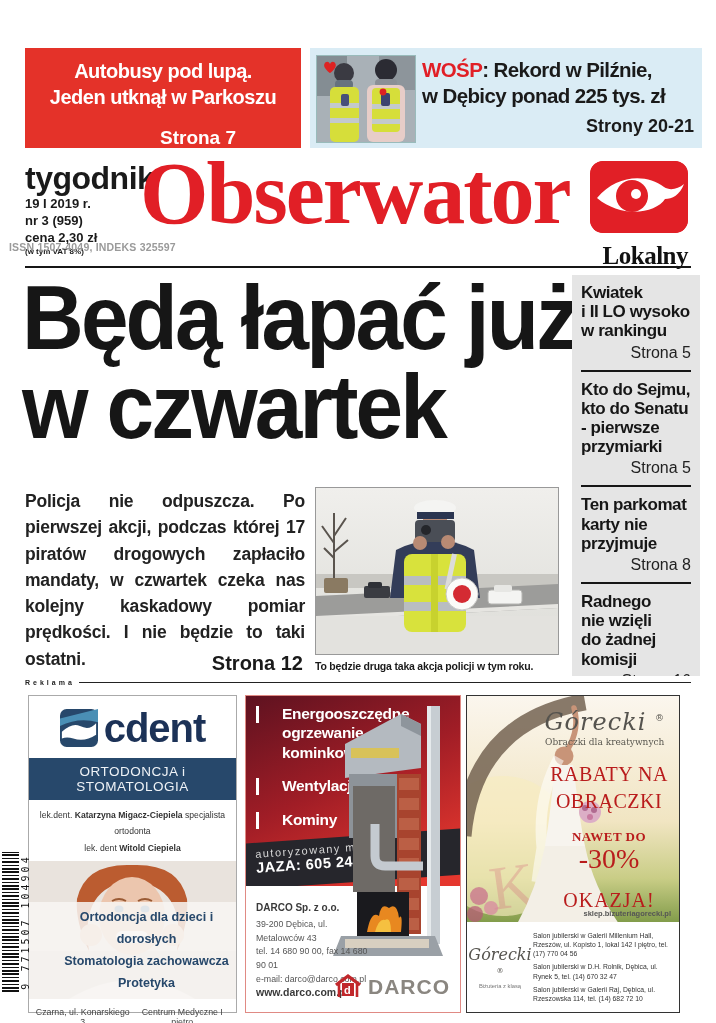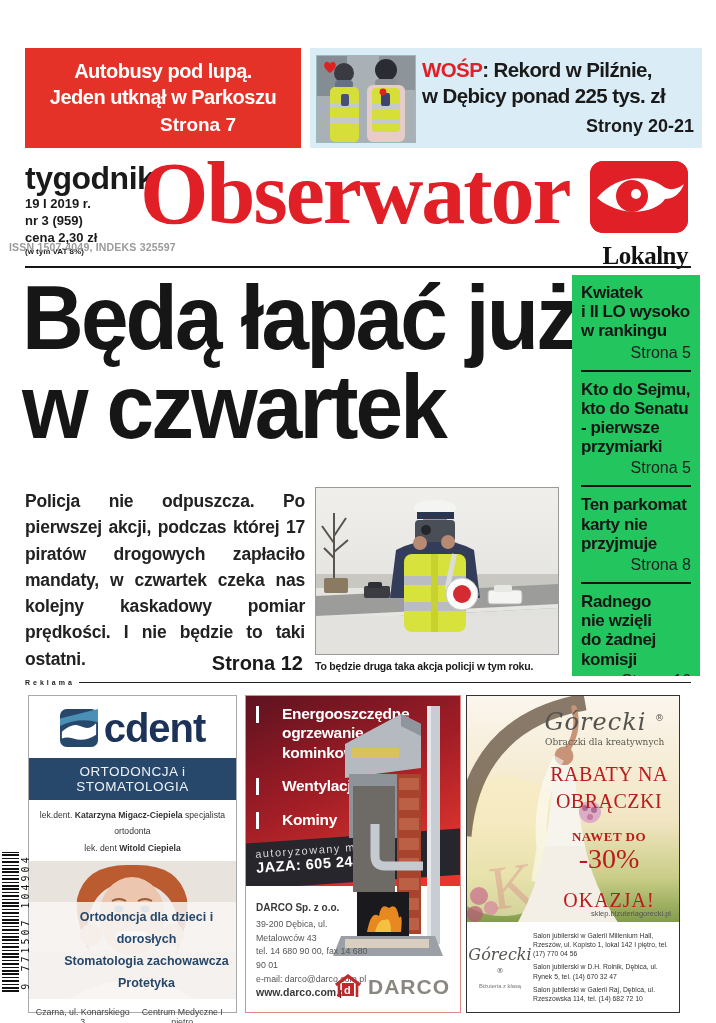--- a/index.html
+++ b/index.html
@@ -5,21 +5,21 @@
   html,body{margin:0;padding:0;background:#fff;}
   .page{position:relative;width:716px;height:1023px;background:#ffffff;
         font-family:"Liberation Sans",sans-serif;color:#1a1a1a;overflow:hidden;}
   .abs{position:absolute;}
   .prewrap{white-space:pre-line;}
 
   
   .banner-left{left:25px;top:48px;width:276px;height:100px;background:#e43229;color:#fff;
                text-align:center;padding-top:10px;box-sizing:border-box;}
   .banner-left .l{font-size:20px;font-weight:bold;line-height:1.3;letter-spacing:-.5px;}
-  .banner-left .pg{font-size:19px;font-weight:bold;margin-top:4px;padding-left:70px;}
+  .banner-left .pg{font-size:19px;font-weight:bold;margin-top:17px;padding-left:70px;}
   .banner-right{left:310px;top:48px;width:392px;height:100px;background:#daecf5;box-sizing:border-box;}
   .wosp-photo{position:absolute;left:6px;top:7px;width:98px;height:86px;border:1px solid #9bb;overflow:hidden;}
   .banner-right .txt{position:absolute;left:112px;top:9px;right:8px;}
   .banner-right .l{font-size:20.5px;font-weight:bold;line-height:1.25;letter-spacing:-.6px;}
   .banner-right .brand{color:#e11f26;}
   .banner-right .pg{font-size:18px;font-weight:bold;text-align:right;margin-top:8px;}
 
   
   .weekly{left:25px;top:160px;font-size:32px;font-weight:bold;letter-spacing:-.5px;}
   .dateblock{left:25px;top:196px;font-size:13px;font-weight:bold;line-height:1.3;}
@@ -36,21 +36,21 @@
   
   .headline{left:22px;top:274px;font-size:90px;font-weight:bold;letter-spacing:-3px;
             line-height:.99;transform:scaleX(.95);transform-origin:0 0;white-space:pre-line;color:#161616;}
   .intro{left:25px;top:488px;width:280px;font-size:17.5px;font-weight:bold;line-height:1.5;
          text-align:justify;letter-spacing:-.2px;color:#222;}
   .lead-page{left:25px;top:652px;width:278px;text-align:right;font-size:20px;font-weight:bold;}
   .lead-photo{left:315px;top:487px;width:242px;height:166px;border:1px solid #999;overflow:hidden;background:#e8e7e4;}
   .lead-caption{left:315px;top:660px;font-size:10.5px;font-weight:bold;letter-spacing:-.2px;}
 
   
-  .sidebar{left:572px;top:275px;width:128px;height:401px;background:#22c55e;
+  .sidebar{left:572px;top:275px;width:128px;height:401px;background:#e5e5e5;
            box-sizing:border-box;padding:8px 9px;overflow:hidden;}
   .sb-title{font-size:17px;font-weight:bold;line-height:1.13;letter-spacing:-.4px;color:#161616;}
   .sb-page{font-size:16px;text-align:right;margin-top:3px;color:#222;}
   .sb-sep{height:0;border-bottom:2.5px solid #161616;margin:8px 0;}
 
   
   .reklama-row{left:25px;top:679px;width:666px;display:flex;align-items:center;gap:4px;}
   .reklama-label{font-size:7px;font-weight:bold;letter-spacing:3px;color:#222;}
   .reklama-line{flex:1;height:1.5px;background:#222;}
   .ad{top:695px;height:318px;box-sizing:border-box;background:#fff;}
@@ -95,21 +95,21 @@
   .gk-head{position:absolute;top:12px;right:14px;text-align:center;color:#55534e;}
   .gk-script{font-family:"DejaVu Serif",serif;font-style:italic;font-size:24px;letter-spacing:1px;}
   .gk-script sup{font-size:9px;}
   .gk-tag{font-family:"DejaVu Serif",serif;font-size:9px;margin-top:1px;color:#5a5850;}
   .gk-promo{position:absolute;top:65px;right:6px;width:128px;text-align:center;color:#b91c1c;
             font-family:"Liberation Serif",serif;}
   .gk-main{font-size:20px;letter-spacing:.5px;line-height:1.35;}
   .gk-sub{font-size:13px;font-weight:bold;margin-top:14px;letter-spacing:.5px;}
   .gk-disc{font-size:28px;line-height:1;}
   .gk-call{font-size:20px;margin-top:16px;letter-spacing:1px;}
-  .gk-shop{position:absolute;top:213px;right:8px;font-size:7.5px;color:#555;}
+  .gk-shop{position:absolute;top:213px;right:8px;font-size:7.5px;color:#555;font-weight:bold;}
   .gk-foot{position:absolute;left:0;right:0;bottom:0;height:90px;background:#fff;display:flex;align-items:center;}
   .gk-foot-logo{width:66px;text-align:center;color:#55534e;}
   .gk-foot-script{font-family:"DejaVu Serif",serif;font-style:italic;font-size:16px;}
   .gk-foot-script sup{font-size:7px;}
   .gk-foot-tag{font-size:5.8px;color:#777;}
   .gk-salons{flex:1;padding-right:6px;}
   .gk-salon{font-size:6.8px;color:#333;line-height:1.35;margin:4px 0;}
 
   
   .barcode{left:2px;top:992px;width:140px;height:30px;transform:rotate(-90deg);

